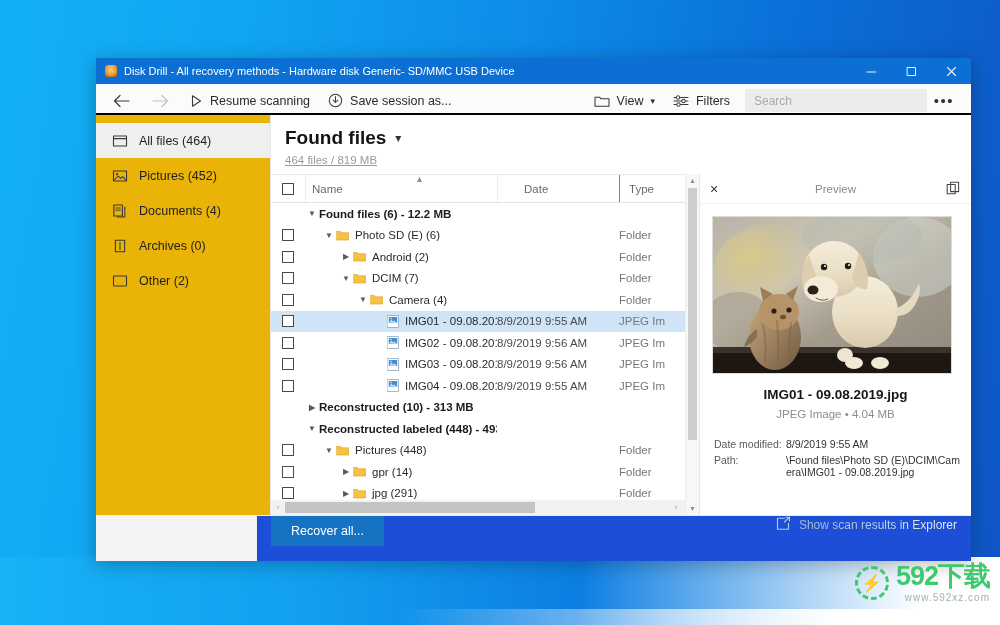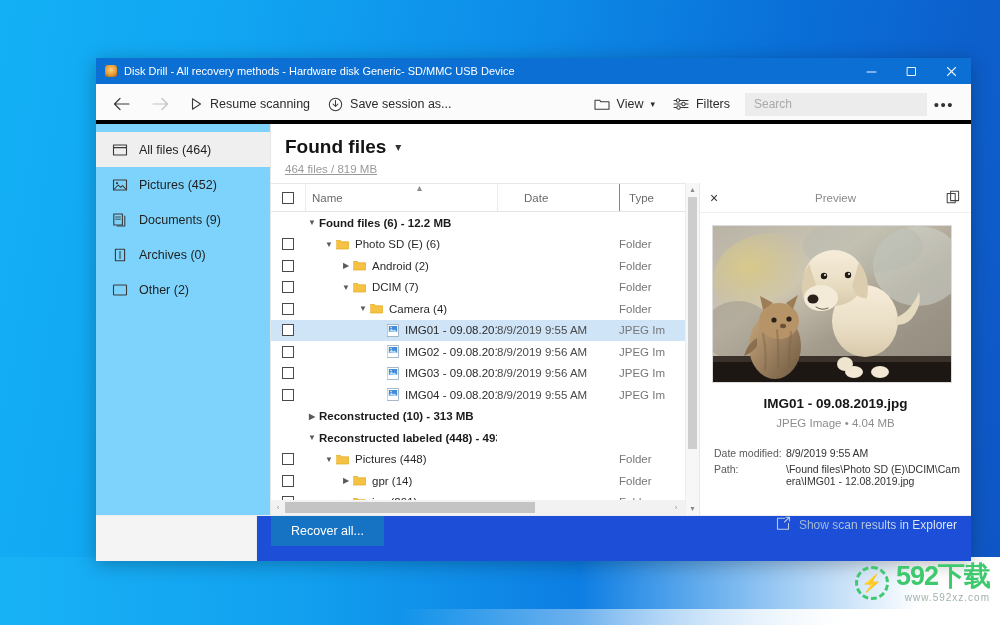--- a/index.html
+++ b/index.html
@@ -69,21 +69,21 @@
   }
   #title-bar .tb-spacer { flex: 1 1 auto; }
   .win-btn {
     width: 40px; height: 26px; display: flex; align-items: center; justify-content: center;
     color: #e9f2fb; font-size: 11px; flex: 0 0 auto;
   }
   .win-btn svg { display: block; }
 
   
   #toolbar {
-    height: 40px; background: #fbfbfb; border-bottom: 4px solid #000000;
+    height: 31px; background: #fbfbfb; border-bottom: 2px solid #000000;
     display: flex; align-items: center; flex: 0 0 auto; padding: 4px 10px 0 6px;
     gap: 0;
   }
   .tb-item {
     display: flex; align-items: center; gap: 7px;
     padding: 0 9px; height: 30px; color: #2b2b2b; font-size: 12.5px;
     white-space: nowrap;
   }
   .tb-item.dim { color: #c2c2c2; }
   .tb-nav { padding: 0 11px; }
@@ -96,21 +96,21 @@
   #overflow-btn {
     width: 34px; height: 30px; display: flex; align-items: center; justify-content: center;
     color: #333; font-size: 15px; letter-spacing: 1.5px;
   }
 
   
   #win-body { flex: 1 1 auto; display: flex; min-height: 0; }
 
   
   #sidebar {
-    width: 175px; flex: 0 0 175px; background: #7dd3fc;
+    width: 175px; flex: 0 0 175px; background: #eab308;
     border-right: 1px solid #e6e6e6; padding-top: 8px;
   }
   .side-item {
     height: 35px; display: flex; align-items: center; gap: 11px;
     padding-left: 16px; font-size: 12.5px; color: #1f1f1f;
   }
   .side-item.active { background: #efefef; }
   .side-icon { width: 16px; height: 16px; flex: 0 0 16px; color: #3a3a3a; }
   .side-icon svg { display: block; }
 
@@ -331,21 +331,21 @@
 
       <div class="side-item">
         <span class="side-icon">
           <svg width="16" height="16" viewBox="0 0 16 16">
               <rect x="1.8" y="2" width="8.6" height="11" fill="none" stroke="#3a3a3a" stroke-width="1.1"></rect>
               <path d="M12.8 4 V14 H5.2" fill="none" stroke="#3a3a3a" stroke-width="1.05"></path>
               <line x1="3.6" y1="5" x2="8.4" y2="5" stroke="#3a3a3a" stroke-width="0.9"></line>
               <line x1="3.6" y1="7.2" x2="8.4" y2="7.2" stroke="#3a3a3a" stroke-width="0.9"></line>
             </svg>
         </span>
-        <span>Documents (9)</span>
+        <span>Documents (4)</span>
       </div>
 
       <div class="side-item">
         <span class="side-icon">
           <svg width="16" height="16" viewBox="0 0 16 16">
               <rect x="3.4" y="2.2" width="9.2" height="11.6" fill="none" stroke="#3a3a3a" stroke-width="1.1"></rect>
               <line x1="8" y1="4.4" x2="8" y2="11.6" stroke="#3a3a3a" stroke-width="1.05"></line>
             </svg>
         </span>
         <span>Archives (0)</span>
@@ -672,21 +672,21 @@
           <div id="pv-fname">IMG01 - 09.08.2019.jpg</div>
           <div id="pv-meta">JPEG Image • 4.04 MB</div>
 
           <div id="pv-details">
             <div class="pv-drow">
               <div class="pv-dlabel">Date modified:</div>
               <div class="pv-dval">8/9/2019 9:55 AM</div>
             </div>
             <div class="pv-drow">
               <div class="pv-dlabel">Path:</div>
-              <div class="pv-dval">\Found files\Photo SD (E)\DCIM\Camera\IMG01 - 12.08.2019.jpg</div>
+              <div class="pv-dval">\Found files\Photo SD (E)\DCIM\Camera\IMG01 - 09.08.2019.jpg</div>
             </div>
           </div>
         </div>
       </div>
     </div>
   </div>
 
   <div id="footer">
     <div id="footer-left"></div>
     <button id="recover-btn">Recover all...</button>

